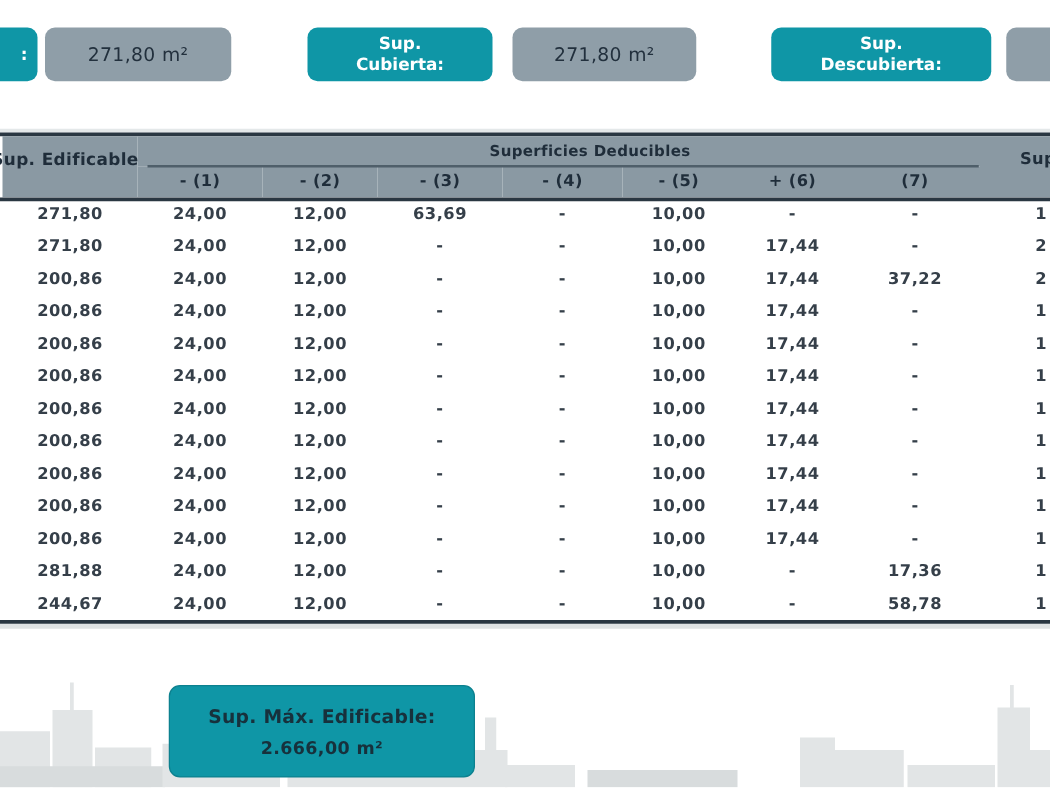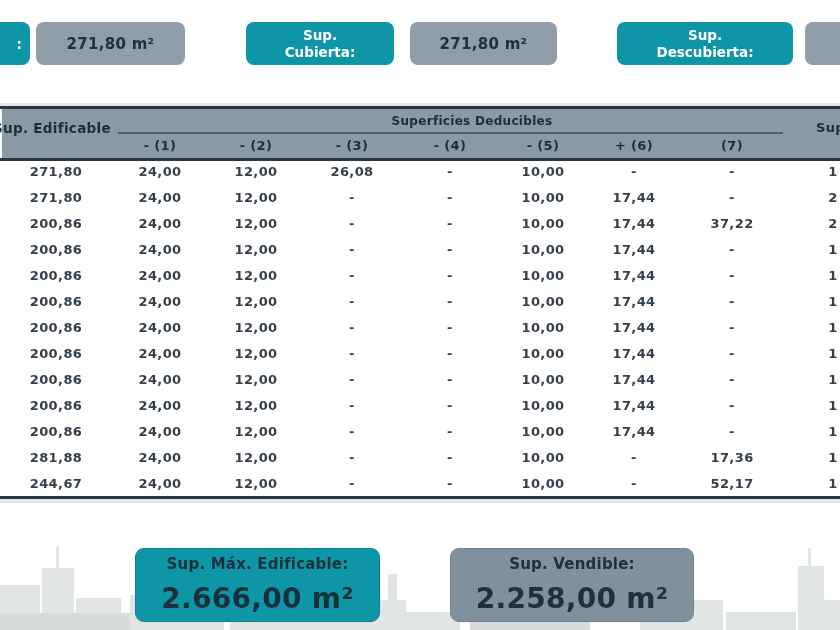--- a/index.html
+++ b/index.html
@@ -7,21 +7,21 @@
     position:relative;width:840px;height:630px;background:#ffffff;overflow:hidden;
     font-family:"DejaVu Sans","Liberation Sans",sans-serif;
   }
   
   .sky div{position:absolute;background:#e2e5e6;}
   .sky div.dk{background:#d8dcdd;}
   
   .pill{position:absolute;top:22px;height:43px;border-radius:8px;display:flex;
         align-items:center;justify-content:center;z-index:2;}
   .teal{background:#0f96a6;color:#ffffff;font-weight:700;font-size:13.5px;}
-  .grayv{background:#8f9ea8;color:#22303d;font-weight:700;font-size:15px;letter-spacing:.3px;}
+  .grayv{background:#8f9ea8;color:#22303d;font-weight:400;font-size:15px;letter-spacing:.3px;}
   .two span{white-space:pre-line;text-align:center;line-height:1.25;}
   .cut-left{left:-70px;width:92px;justify-content:flex-end;padding-right:8px;}
   
   .strip{position:absolute;left:0;width:840px;z-index:1;}
   .strip-top{top:103px;height:3px;background:#e4e8e9;}
   .line-top{top:106px;height:3px;background:#2a3742;}
   .line-mid{top:158px;height:3px;background:#2a3742;z-index:3;}
   .line-bottom{top:496px;height:3px;background:#2a3742;z-index:3;}
   .strip-bottom{top:499px;height:4px;background:#dfe3e4;}
   .group-underline{position:absolute;left:118px;top:132px;width:665px;height:2px;
@@ -35,21 +35,21 @@
   th.col1-th{text-align:left;overflow:visible;}
   th.col1-th .lift{margin-left:-9px;font-size:13.5px;}
   tr.gh th.group-th{height:24px;font-size:12px;padding-left:50px;}
   tr.sub th{height:25px;}
   tbody td{height:26px;text-align:center;vertical-align:middle;
            color:#353f49;font-size:13px;font-weight:600;letter-spacing:.4px;background:#fff;}
   
   .sumbox{position:absolute;top:548px;height:72px;border-radius:9px;display:flex;
           flex-direction:column;align-items:center;justify-content:center;z-index:3;}
   .sumbox .lbl{font-size:15px;font-weight:700;margin-bottom:9px;letter-spacing:.2px;}
-  .sumbox .val{font-size:28px;font-weight:700;letter-spacing:.3px;}
+  .sumbox .val{font-size:14px;font-weight:700;letter-spacing:.3px;}
   .sum-teal{left:135px;width:243px;background:#0f96a6;color:#17313c;border:1px solid #0c818f;text-align:center;}
   .sum-gray{left:450px;width:242px;background:#7e919d;color:#22303d;border:1px solid #6e8290;}
 </style>
 </head>
 <body>
 
 <div class="stage">
 
   <div class="sky">
     <div style="left:0;top:585px;width:40px;height:45px;"></div>
@@ -128,21 +128,21 @@
         <th>- (5)</th>
         <th>+ (6)</th>
         <th>(7)</th>
       </tr>
     </thead>
     <tbody>
         <tr>
           <td>271,80</td>
           <td>24,00</td>
           <td>12,00</td>
-          <td>26,08</td>
+          <td>63,69</td>
           <td>-</td>
           <td>10,00</td>
           <td>-</td>
           <td>-</td>
           <td>1</td>
         </tr>
         <tr>
           <td>271,80</td>
           <td>24,00</td>
           <td>12,00</td>
@@ -264,28 +264,24 @@
           <td>1</td>
         </tr>
         <tr>
           <td>244,67</td>
           <td>24,00</td>
           <td>12,00</td>
           <td>-</td>
           <td>-</td>
           <td>10,00</td>
           <td>-</td>
-          <td>52,17</td>
+          <td>58,78</td>
           <td>1</td>
         </tr>
       </tbody>
   </table>
 
   <div class="sumbox sum-teal">
     <div class="lbl">Sup. Máx. Edificable:</div>
     <div class="val">2.666,00 m²</div>
   </div>
-  <div class="sumbox sum-gray">
-    <div class="lbl">Sup. Vendible:</div>
-    <div class="val">2.258,00 m²</div>
-  </div>
 
 </div>
 
 </body></html>

